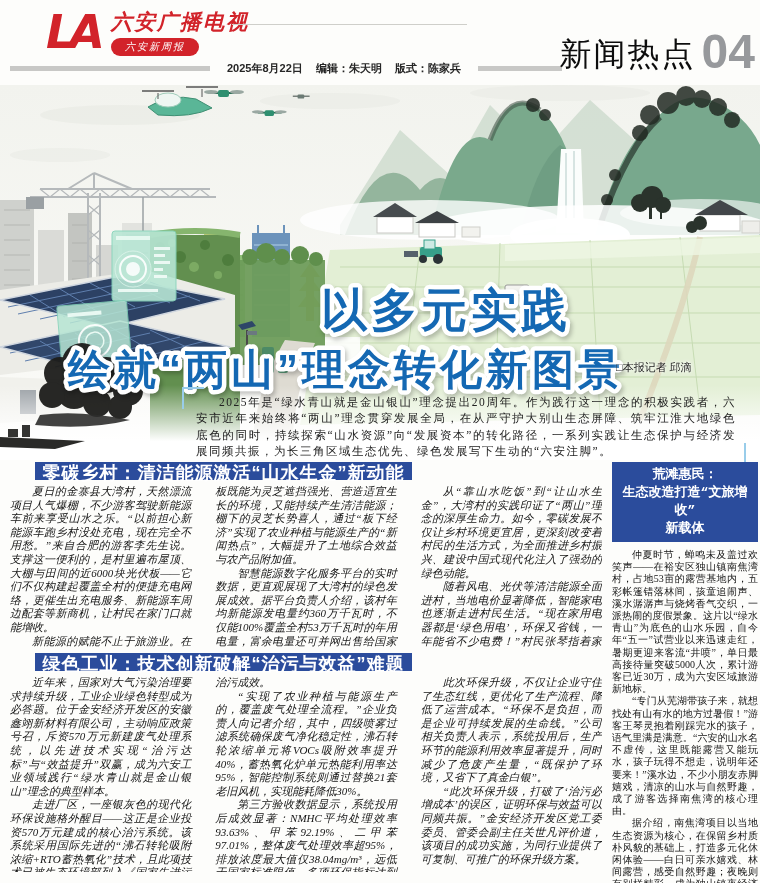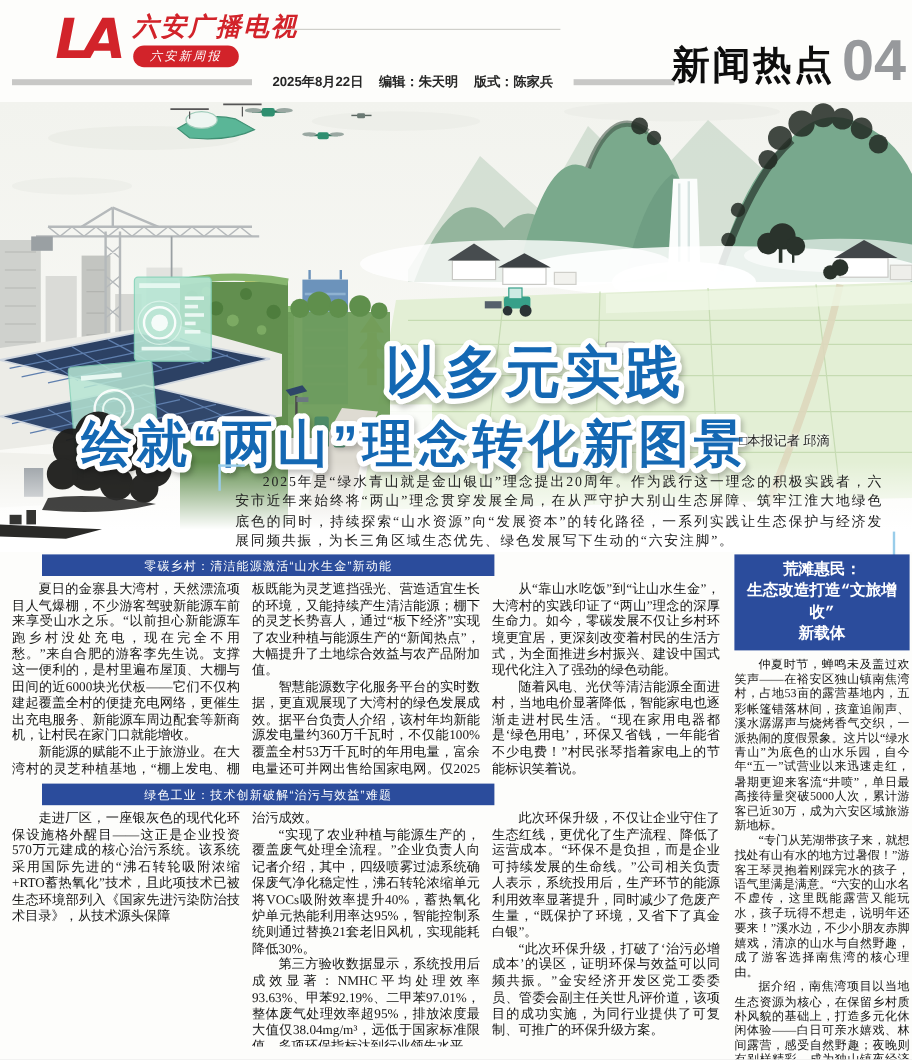--- a/index.html
+++ b/index.html
@@ -14,21 +14,21 @@
   .logo-badge{display:inline-block;margin-top:4px;background:#d2232a;color:#fff;font-size:10px;font-style:italic;
               padding:2px 14px;border-radius:9px;letter-spacing:2px;}
   .logo-rule{position:absolute;left:232px;top:24px;width:235px;height:1px;background:#cfcfca;}
   .date-row{position:absolute;top:61px;left:10px;width:552px;display:flex;align-items:center;}
   .rule-l{width:200px;height:5px;background:#c8c8c6;}
   .rule-r{flex:1;height:5px;background:#c8c8c6;}
   .date-text{font-family:"Liberation Sans","DejaVu Sans",sans-serif;font-size:11px;font-weight:bold;
              color:#262626;white-space:nowrap;padding:0 12px;}
   .date-text span{margin:0 5px;}
   .head-right{position:absolute;right:5px;top:33px;display:flex;align-items:flex-end;}
-  .head-section{font-family:"Liberation Sans","DejaVu Sans",sans-serif;font-weight:700;font-size:32px;
+  .head-section{font-family:"Liberation Sans","DejaVu Sans",sans-serif;font-weight:400;font-size:32px;
                 color:#0d0d0d;letter-spacing:2px;line-height:34px;}
   .head-page{font-family:"Liberation Sans","DejaVu Sans",sans-serif;font-weight:bold;font-size:48px;
              color:#97999c;line-height:38px;margin-left:6px;}
   
   .illustration{position:absolute;top:85px;left:0;width:760px;height:375px;}
   
   .headline{position:absolute;top:280px;left:18px;width:650px;pointer-events:none;}
   .hl{fill:#1468b3;stroke:#ffffff;stroke-width:9px;paint-order:stroke;stroke-linejoin:round;
       font-family:"Liberation Sans","DejaVu Sans",sans-serif;font-weight:900;letter-spacing:4px;}
   .hl1{font-size:46px;}
@@ -39,23 +39,23 @@
   .intro{position:absolute;top:394px;left:196px;width:540px;font-size:11.5px;line-height:16.4px;
          letter-spacing:1.5px;text-align:justify;text-indent:2em;color:#222;}
   .intro::before{content:"";position:absolute;left:-14px;top:-7px;width:20px;height:20px;
                  border-left:2px solid #99cdea;border-top:2px solid #99cdea;}
   .intro::after{content:"";position:absolute;right:-10px;bottom:-5px;width:20px;height:20px;
                 border-right:2px solid #99cdea;border-bottom:2px solid #99cdea;}
   
   .main{position:absolute;top:462px;left:0;width:760px;height:421px;}
   .left-main{position:absolute;left:10px;top:0;width:592px;}
   .secbar{width:377px;margin-left:25px;background:#2b4c9c;color:#fff;text-align:center;
-          font-family:"Liberation Sans","DejaVu Sans",sans-serif;font-weight:normal;font-size:10px;
+          font-family:"Liberation Sans","DejaVu Sans",sans-serif;font-weight:bold;font-size:18px;
           line-height:22px;height:18px;letter-spacing:1px;}
-  .cols{display:flex;gap:10px;margin-top:5px;}
+  .cols{display:flex;gap:24px;margin-top:5px;font-style:italic;}
   .col{width:190px;font-size:11px;line-height:13.6px;text-align:justify;color:#141414;}
   .col p{margin:0;text-indent:2em;}
   .col p.cont{text-indent:0;}
   .sec1{height:162px;overflow:hidden;margin-bottom:6px;}
   .sec2{height:196px;overflow:hidden;}
   
   .sidebar{position:absolute;left:612px;top:0;width:146px;}
   .sidebar-head{background:#2b4c9c;color:#fff;text-align:center;
                 font-family:Liberation Mono, monospace;font-weight:bold;
                 font-size:13px;line-height:18px;padding:4px 2px;}
@@ -384,20 +384,21 @@
         </div>
         <div class="col">
           <p>从“靠山水吃饭”到“让山水生金”，大湾村的实践印证了“两山”理念的深厚生命力。如今，零碳发展不仅让乡村环境更宜居，更深刻改变着村民的生活方式，为全面推进乡村振兴、建设中国式现代化注入了强劲的绿色动能。</p>
           <p>随着风电、光伏等清洁能源全面进村，当地电价显著降低，智能家电也逐渐走进村民生活。“现在家用电器都是‘绿色用电’，环保又省钱，一年能省不少电费！”村民张琴指着家电上的节能标识笑着说。</p>
         </div>
       </div>
 
       <div class="secbar">绿色工业：技术创新破解“治污与效益”难题</div>
       <div class="cols sec2">
         <div class="col">
+          <p>近年来，国家对大气污染治理要求持续升级，工业企业绿色转型成为必答题。位于金安经济开发区的安徽鑫翊新材料有限公司，主动响应政策号召，斥资570万元新建废气处理系统，以先进技术实现“治污达标”与“效益提升”双赢，成为六安工业领域践行“绿水青山就是金山银山”理念的典型样本。</p>
           <p>走进厂区，一座银灰色的现代化环保设施格外醒目——这正是企业投资570万元建成的核心治污系统。该系统采用国际先进的“沸石转轮吸附浓缩+RTO蓄热氧化”技术，且此项技术已被生态环境部列入《国家先进污染防治技术目录》，从技术源头保障</p>
         </div>
         <div class="col">
           <p class="cont">治污成效。</p>
           <p>“实现了农业种植与能源生产的，覆盖废气处理全流程。”企业负责人向记者介绍，其中，四级喷雾过滤系统确保废气净化稳定性，沸石转轮浓缩单元将VOCs吸附效率提升40%，蓄热氧化炉单元热能利用率达95%，智能控制系统则通过替换21套老旧风机，实现能耗降低30%。</p>
           <p>第三方验收数据显示，系统投用后成效显著：NMHC平均处理效率93.63%、甲苯92.19%、二甲苯97.01%，整体废气处理效率超95%，排放浓度最大值仅38.04mg/m³，远低于国家标准限值，多项环保指标达到行业领先水平。</p>
         </div>
         <div class="col">
           <p>此次环保升级，不仅让企业守住了生态红线，更优化了生产流程、降低了运营成本。“环保不是负担，而是企业可持续发展的生命线。”公司相关负责人表示，系统投用后，生产环节的能源利用效率显著提升，同时减少了危废产生量，“既保护了环境，又省下了真金白银”。</p>
           <p>“此次环保升级，打破了‘治污必增成本’的误区，证明环保与效益可以同频共振。”金安经济开发区党工委委员、管委会副主任关世凡评价道，该项目的成功实施，为同行业提供了可复制、可推广的环保升级方案。</p>

